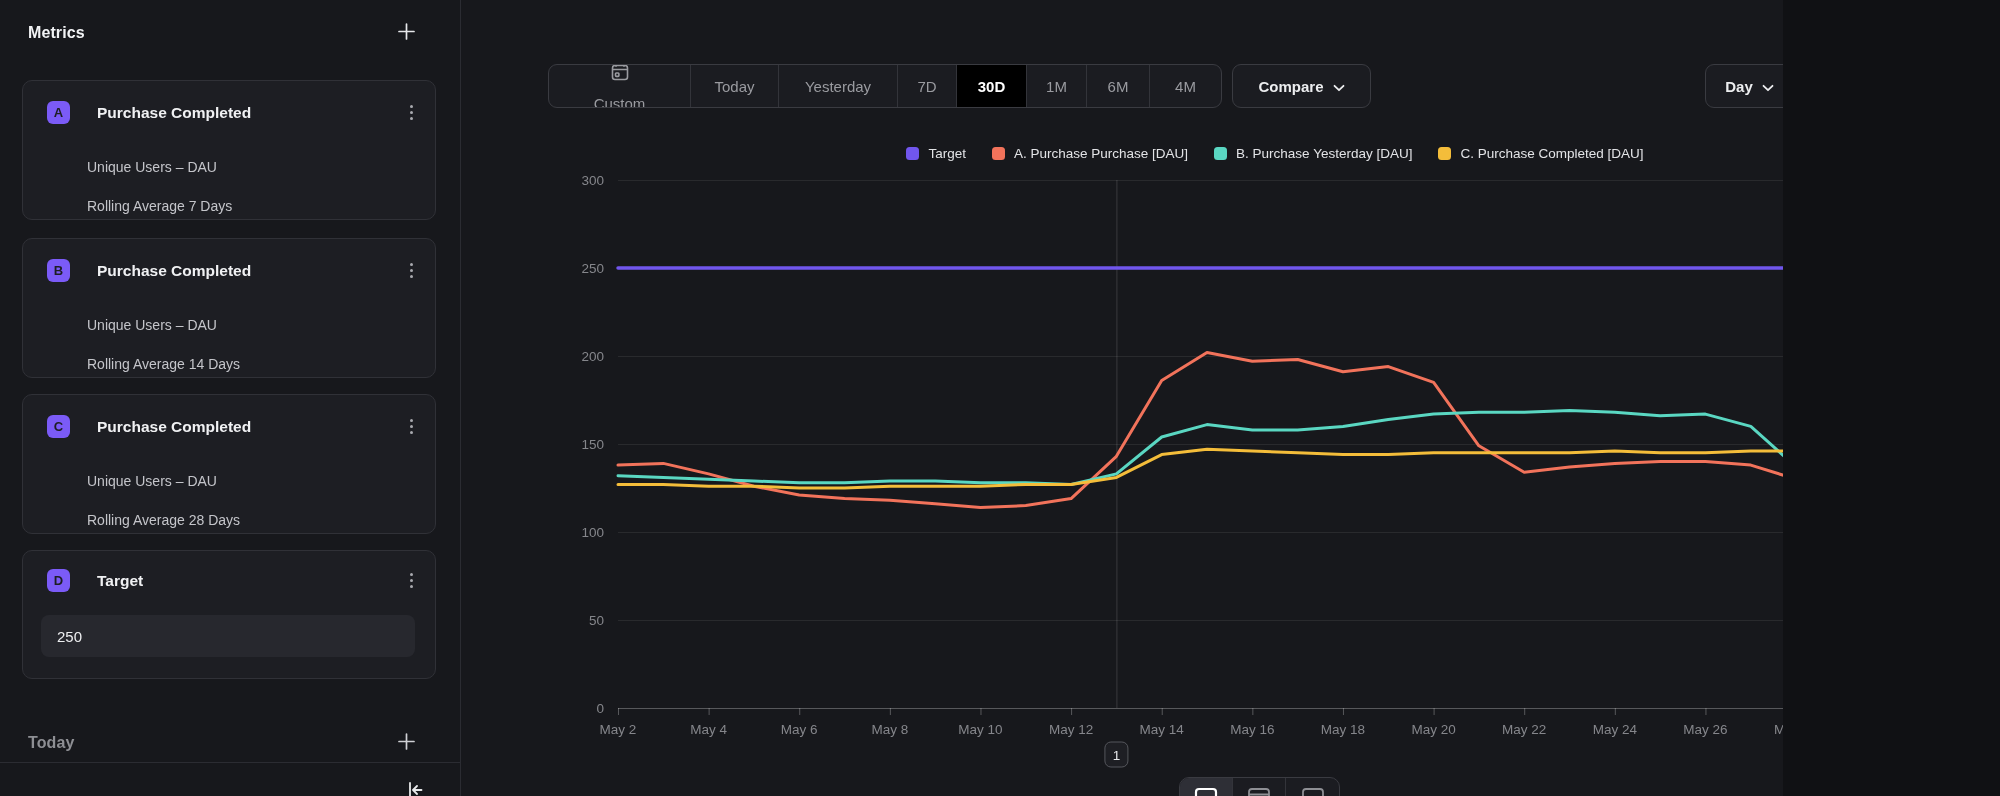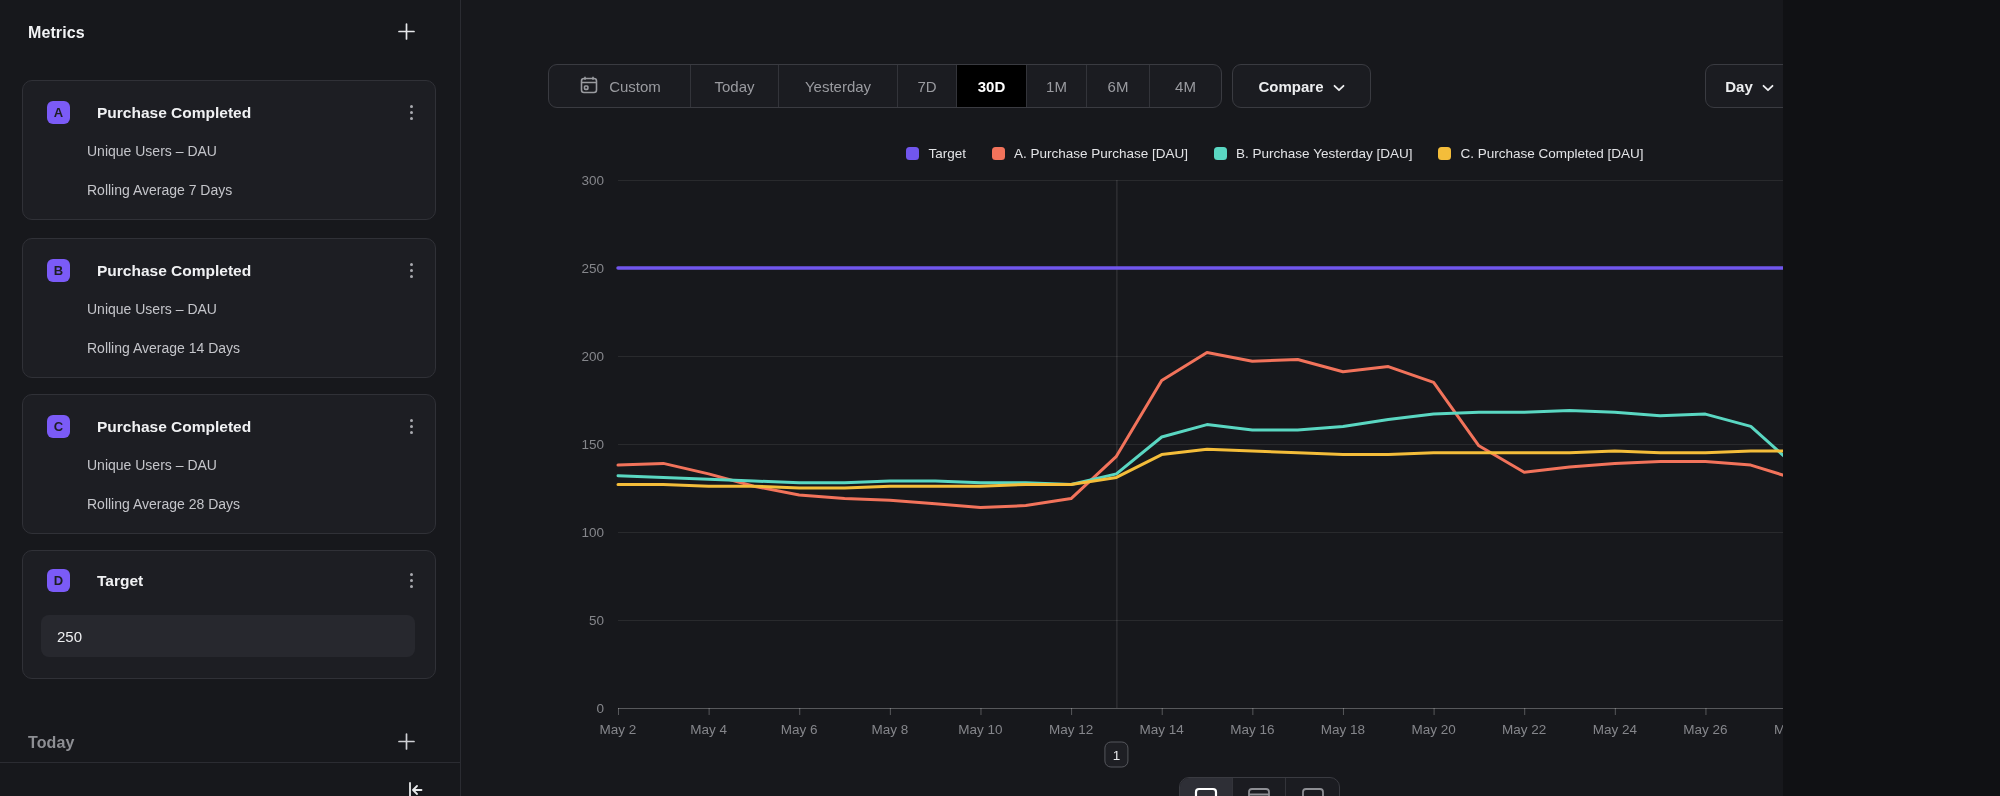--- a/index.html
+++ b/index.html
@@ -15,21 +15,21 @@
   .side-header{position:absolute;left:28px;right:44px;display:flex;align-items:center;justify-content:space-between;}
   .side-title{font-size:16px;font-weight:700;color:#F2F3F5;letter-spacing:.1px;}
   .plus-btn{background:none;border:none;padding:0;cursor:pointer;color:#E6E7EA;display:flex;align-items:center;}
   .card{position:absolute;left:22px;width:412px;background:#1D1E23;border:1px solid #303137;border-radius:10px;}
   .card-row{position:absolute;top:20px;left:24px;right:16px;display:flex;align-items:center;}
   .badge{width:23px;height:23px;border-radius:6px;background:#7B5BF7;color:#1D1E24;
          font-size:13px;font-weight:700;display:flex;align-items:center;justify-content:center;flex:none;}
   .card-title{margin-left:27px;font-size:15.5px;font-weight:700;color:#F0F1F3;flex:1;}
   .kebab{background:none;border:none;cursor:pointer;padding:2px 6px;display:flex;flex-direction:column;gap:3px;align-items:center;}
   .kebab i{width:3px;height:3px;border-radius:50%;background:#A9AAAF;display:block;}
-  .card-sub{position:absolute;left:64px;font-size:14px;color:#C4C5CA;}
+  .card-sub{position:absolute;left:64px;font-size:14px;color:#C4C5CA;margin-top:16px;}
   .target-input{position:absolute;left:18px;right:20px;top:64px;height:42px;background:#27282E;border:none;
                 border-radius:8px;color:#EDEEF0;font-size:15px;padding:0 16px;font-family:"Liberation Sans",sans-serif;}
   .side-divider{position:absolute;left:0;right:0;top:762px;height:1px;background:#2B2C32;}
   .collapse-btn{position:absolute;right:34px;top:780px;background:none;border:none;color:#E8E9EB;padding:0;cursor:pointer;}
   
   .main{position:absolute;left:461px;top:0;width:1539px;height:796px;}
   .btn{box-sizing:border-box;position:absolute;top:64px;height:44px;border:1px solid #3A3B41;border-radius:9px;
        background:#1B1C21;color:#ECEDEF;font-size:15px;font-weight:700;display:flex;align-items:center;
        justify-content:center;gap:9px;cursor:pointer;font-family:"Liberation Sans",sans-serif;}
   .range-group{position:absolute;left:87px;top:64px;height:44px;box-sizing:border-box;border:1px solid #3A3B41;
@@ -141,21 +141,21 @@
         <svg width="22" height="20" viewBox="0 0 22 20">
             <path d="M6 3v14M17.5 10H9.5M13 6l-4 4 4 4" stroke="#E8E9EB" stroke-width="1.8" stroke-linecap="round" stroke-linejoin="round" fill="none"></path>
           </svg>
       </span>
     </button>
   </aside>
 
   <main class="main">
 
     <div class="range-group">
-      <button class="seg" style="width:142px;">
+      <button class="seg" style="width:142px;flex-direction:column;">
         <span>
           <svg width="22" height="22" viewBox="0 0 22 22" fill="none" stroke="#9A9BA0" stroke-width="1.6">
             <rect x="3.5" y="4.5" width="15" height="14" rx="2.5"></rect>
             <path d="M7 2.8v3M15 2.8v3M3.5 8.5h15"></path>
             <rect x="6.5" y="12" width="3.4" height="3.4" rx="0.8"></rect>
           </svg>
         </span>
         <span>Custom</span>
       </button>
       <button class="seg" style="width:88px;">Today</button>

